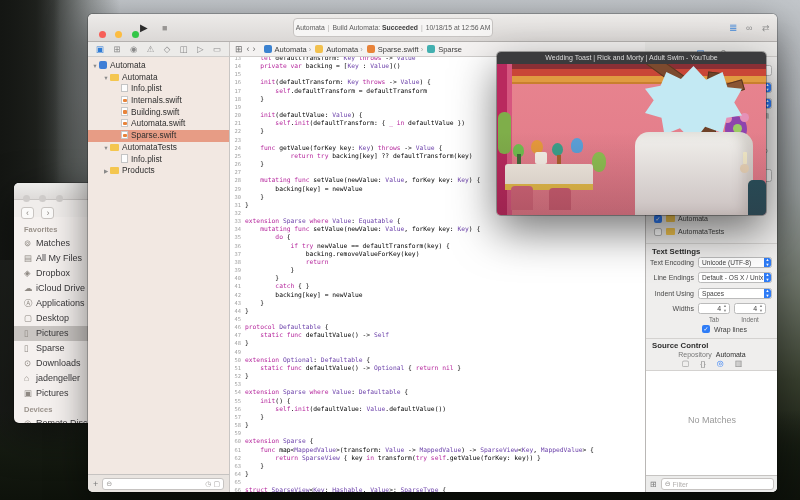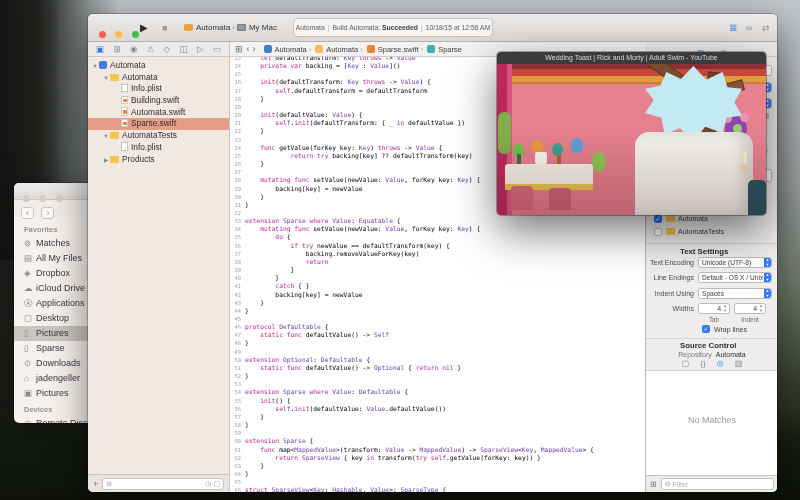--- a/index.html
+++ b/index.html
@@ -82,21 +82,21 @@
   
   #xc-editor { left:142px; top:43px; width:415px; height:435px; background:#ffffff; overflow:hidden; }
   #code { margin-top:-3px; font-family:"DejaVu Sans Mono", monospace; font-size:6.3px; line-height:7.15px; }
   .cl { white-space:pre; }
   .cl .ln { display:inline-block; width:15px; text-align:right; padding-right:4px; color:#a0a0a0; font-size:5.4px; }
   .kw { color:#b5269c; } .tp { color:#6a3fa9; }
 
   
   #xc-insp-tabs { left:557px; top:28px; width:132px; height:15px; border-bottom:1px solid #cfcdcb; text-align:center; }
   #xc-insp { left:557px; top:43px; width:132px; height:435px; background:#efeeed; border-left:1px solid #b9b7b5; font-size:7.5px; color:#3f3f3f; }
-  .insp-h { font-weight:bold; font-size:7.8px; color:#2e2e2e; padding-left:6px;margin-left:28px; }
+  .insp-h { font-weight:bold; font-size:7.8px; color:#2e2e2e; padding-left:6px; }
   .irow { display:flex; align-items:center; position:absolute; left:0; width:132px; }
   .ilab { width:52px; text-align:right; padding-right:4px; font-size:7px; color:#4a4a4a; flex:none; }
   .dd { flex:1; height:11px; background:#fff; border:1px solid #bbb; border-radius:2.5px; font-size:6.6px;
     line-height:9px; padding-left:3px; margin-right:6px; position:relative; white-space:nowrap; overflow:hidden; }
   .dd .step { position:absolute; right:0; top:0; width:7px; height:100%; background:#2f7cf6; border-radius:0 2px 2px 0;
     color:#fff; font-size:4px; line-height:4.5px; text-align:center; }
   .stepbox { height:11px; background:#fff; border:1px solid #bbb; border-radius:2.5px; font-size:7px;
     display:flex; align-items:center; justify-content:flex-end; padding-right:2px; position:relative; }
   .stepbox .gs { color:#8a8a8a; font-size:4px; line-height:4.5px; margin-left:2px; }
   .cb { width:8px; height:8px; border-radius:2px; display:inline-block; flex:none; margin-right:4px; }
@@ -192,23 +192,20 @@
 <div id="xcode" class="abs window">
 
   <div id="xc-toolbar" class="abs">
     <span class="abs" style="left:11px;top:10px;">
       <span class="tl-dot" style="background:#f75f58"></span>
       <span class="tl-dot" style="background:#fcbc40"></span>
       <span class="tl-dot" style="background:#34c648"></span>
     </span>
     <span class="abs" style="left:52px;top:0;font-size:10px;line-height:28px;color:#2b2b2b">▶</span>
     <span class="abs" style="left:74px;top:0;font-size:9px;line-height:28px;color:#989593">■</span>
-    <span class="abs scheme" style="left:96px;top:0;">
-      <span class="mini-brief"></span><span>Automata</span><span class="crumb-sep">›</span><span class="mini-mac"></span><span>My Mac</span>
-    </span>
     <div id="xc-status" class="abs">
       <span>Automata</span><span class="sep">|</span><span>Build Automata:</span> <b>Succeeded</b><span class="sep">|</span><span>10/18/15 at 12:56 AM</span>
     </div>
     <span class="abs" style="left:641px;top:0;font-size:10px;line-height:28px;color:#3f86d8">≣</span>
     <span class="abs" style="left:658px;top:0;font-size:9px;line-height:28px;color:#8f8f8f">∞</span>
     <span class="abs" style="left:674px;top:0;font-size:9px;line-height:28px;color:#8f8f8f">⇄</span>
 
   </div>
 
   <div id="xc-bar2" class="abs"></div>
@@ -228,20 +225,21 @@
     <span class="glyphbtn" style="margin-right:4px">⊞</span>
     <span class="glyphbtn" style="margin-right:3px">‹</span>
     <span class="glyphbtn" style="margin-right:6px">›</span>
     <span id="crumbs"><span class="mi" style="background: rgb(59, 130, 208);"></span><span>Automata</span><span class="crumb-sep">›</span><span class="mi" style="background: rgb(242, 193, 78);"></span><span>Automata</span><span class="crumb-sep">›</span><span class="mi" style="background: rgb(232, 131, 58);"></span><span>Sparse.swift</span><span class="crumb-sep">›</span><span class="mi" style="background: rgb(67, 176, 176);"></span><span>Sparse</span></span>
   </div>
 
   <div id="xc-sidebar" class="abs">
       <div class="t-row" style="padding-left: 3px;"><span class="t-dis">▼</span><span class="t-ico i-proj"></span><span>Automata</span></div>
       <div class="t-row" style="padding-left: 14px;"><span class="t-dis">▼</span><span class="t-ico i-folder"></span><span>Automata</span></div>
       <div class="t-row" style="padding-left: 25px;"><span class="t-dis"></span><span class="t-ico i-plist"></span><span>Info.plist</span></div>
+      <div class="t-row" style="padding-left: 25px;"><span class="t-dis"></span><span class="t-ico i-swift"></span><span>Internals.swift</span></div>
       <div class="t-row" style="padding-left: 25px;"><span class="t-dis"></span><span class="t-ico i-swift"></span><span>Building.swift</span></div>
       <div class="t-row" style="padding-left: 25px;"><span class="t-dis"></span><span class="t-ico i-swift"></span><span>Automata.swift</span></div>
       <div class="t-row sel" style="padding-left: 25px;"><span class="t-dis"></span><span class="t-ico i-swift"></span><span>Sparse.swift</span></div>
       <div class="t-row" style="padding-left: 14px;"><span class="t-dis">▼</span><span class="t-ico i-folder"></span><span>AutomataTests</span></div>
       <div class="t-row" style="padding-left: 25px;"><span class="t-dis"></span><span class="t-ico i-plist"></span><span>Info.plist</span></div>
       <div class="t-row" style="padding-left: 14px;"><span class="t-dis">▶</span><span class="t-ico i-folder"></span><span>Products</span></div>
     </div>
 
   <div id="xc-sidebottom" class="abs">
     <span style="font-size:9px;color:#7a7a7a;margin-right:4px">+</span>

